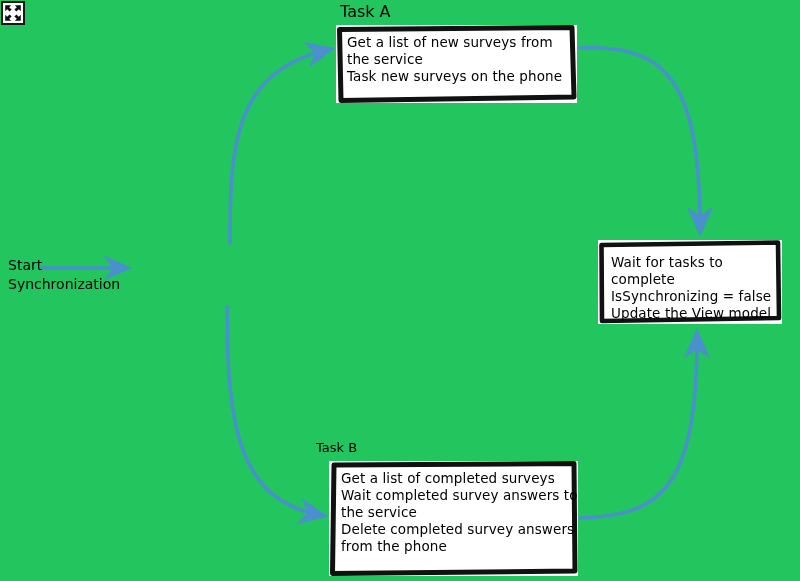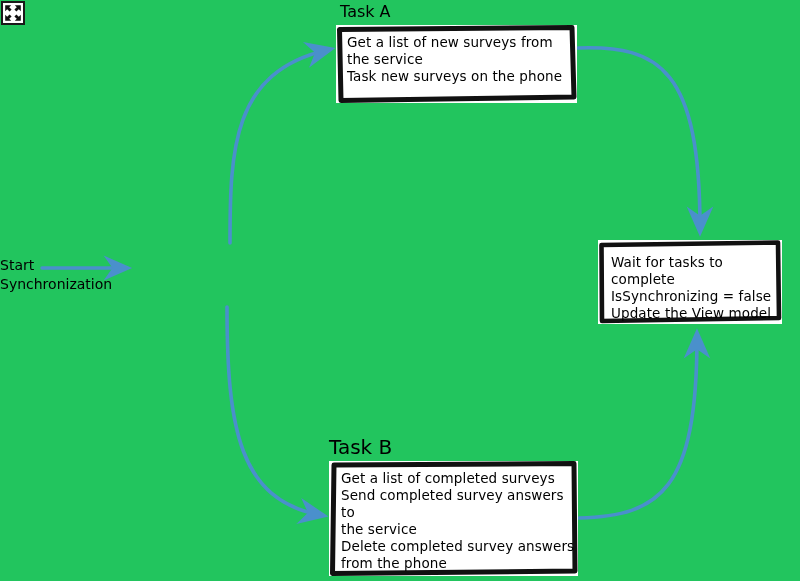--- a/index.html
+++ b/index.html
@@ -79,22 +79,22 @@
   #node-task-b   .node-text { padding: 9px 0 0 12px; }
 
   
   .label {
     position: absolute;
     color: #000000;
     font-family: "DejaVu Sans", sans-serif;
     white-space: pre-line;
   }
   #label-task-a { left: 340px; top: 2px;  font-size: 16px; line-height: 19px; }
-  #label-task-b { left: 329px; top: 438px; font-size: 20px; line-height: 19px; }
-  #label-start  { left: 0px;   top: 256px; font-size: 14px; line-height: 19px; }
+  #label-task-b { left: 316px; top: 438px; font-size: 13px; line-height: 19px; }
+  #label-start  { left: 0px;   top: 256px; font-size: 14px; line-height: 19px; padding-left: 8px; }
 </style>
 </head>
 <body>
 
 <div id="canvas">
 
   <div class="expand-icon" title="Expand">
     <svg width="20" height="20" viewBox="0 0 20 20">
 
       <g fill="#111111">
@@ -161,19 +161,19 @@
     <div class="node-text">Wait for tasks to complete
 IsSynchronizing = false
 Update the View model</div>
   </div>
 
   <div class="node" id="node-task-b">
     <svg class="node-frame" viewBox="0 0 249 115" preserveAspectRatio="none">
       <path d="M5,4 L245,2.5 L246,110 L3.5,112.5 Z" fill="#ffffff" stroke="#111111" stroke-width="5" stroke-linejoin="round"></path>
     </svg>
     <div class="node-text">Get a list of completed surveys
-Send completed survey answers to
+Wait completed survey answers to
 the service
 Delete completed survey answers
 from the phone</div>
   </div>
 
 </div>
 
 </body></html>

